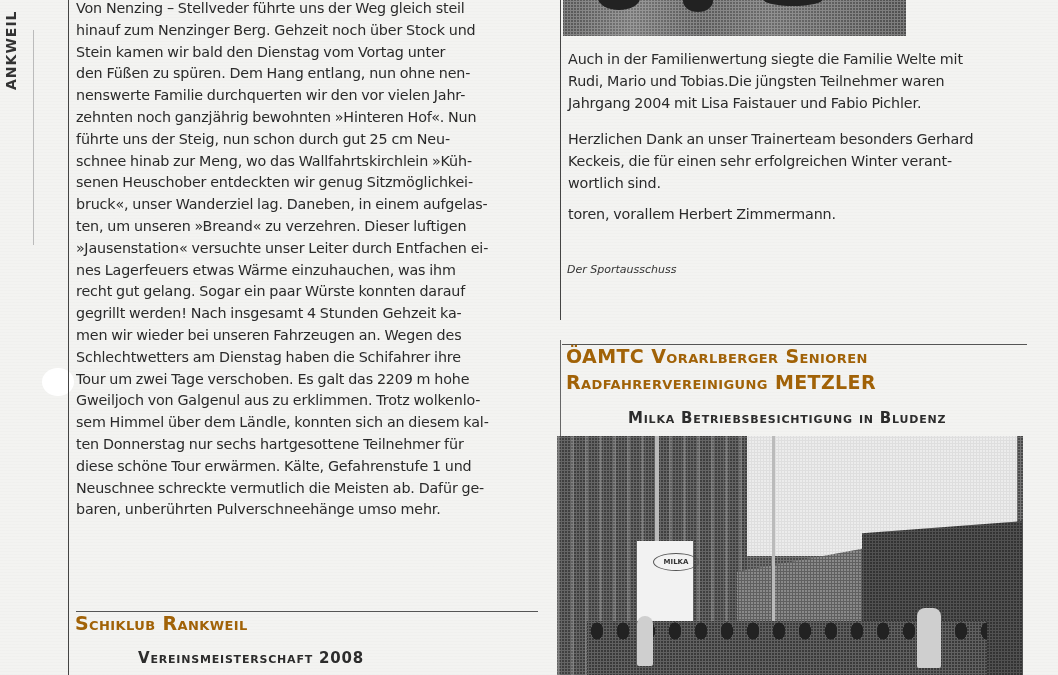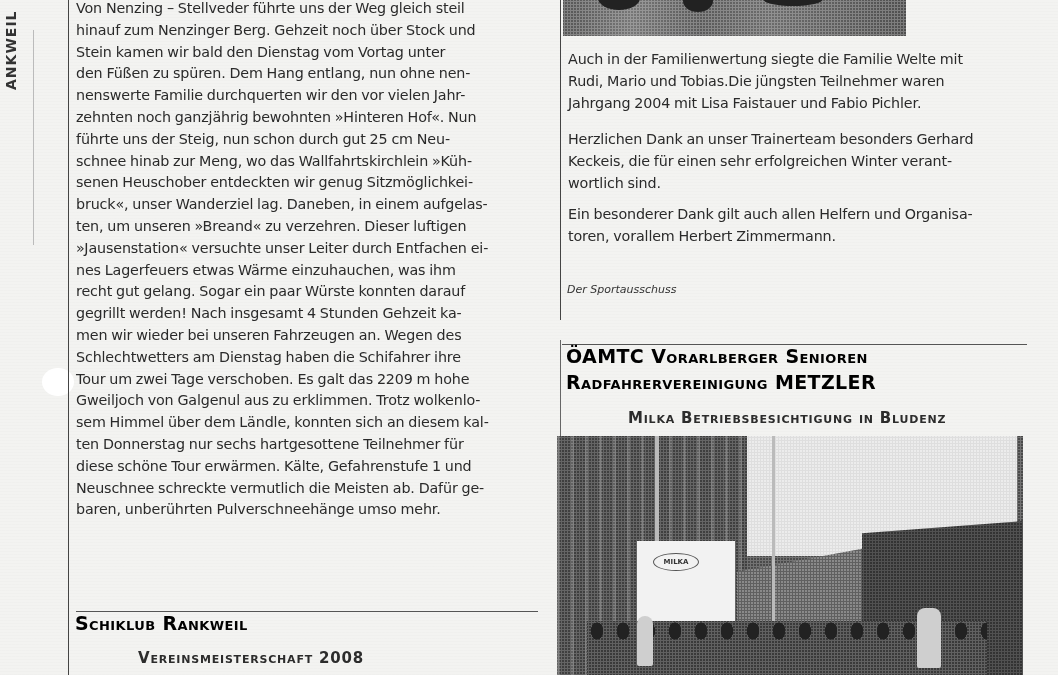--- a/index.html
+++ b/index.html
@@ -29,30 +29,30 @@
     .col-left-rule { position:absolute; left:68px; top:0; width:1px; height:675px; background:#444; }
     .body-text {
       font-size:14.3px; line-height:21.8px; margin:0;
       letter-spacing:-0.15px; word-spacing:-0.5px;
     }
     .body-text .line { display:block; white-space:nowrap; }
     .left-body { position:absolute; left:76px; top:-2px; }
     .hrule { position:absolute; height:1px; background:#555; }
     .section-title {
       position:absolute; font-weight:bold; font-variant:small-caps;
-      font-size:19px; letter-spacing:0.4px; color:#000000; white-space:nowrap;
+      font-size:19px; letter-spacing:0.4px; color:#a16207; white-space:nowrap;
     }
     .section-sub {
       position:absolute; font-weight:bold; font-variant:small-caps;
       font-size:15px; letter-spacing:0.8px; color:#2c2c2c; white-space:nowrap;
     }
     .col-right-rule { position:absolute; left:560px; top:0; width:1px; height:320px; background:#444; }
     .col-right-rule2 { position:absolute; left:560px; top:340px; width:1px; height:100px; background:#666; }
     .right-body { position:absolute; left:568px; }
-    .signature { position:absolute; left:567px; top:263px; font-style:italic; font-size:11px; color:#333;margin-top:20px; }
+    .signature { position:absolute; left:567px; top:263px; font-style:italic; font-size:11px; color:#333; }
     .photo {
       position:absolute; overflow:hidden;
       background:
         radial-gradient(circle, rgba(0,0,0,0.35) 1px, transparent 1.2px) 0 0/3px 3px,
         #666;
     }
     .photo-top {
       left:563px; top:0; width:343px; height:36px;
       background:
         radial-gradient(circle, rgba(255,255,255,0.25) 1px, transparent 1.2px) 0 0/3px 3px,
@@ -72,21 +72,21 @@
       background:
         repeating-linear-gradient(90deg, rgba(255,255,255,0.18) 0 3px, transparent 3px 14px),
         radial-gradient(circle, rgba(255,255,255,0.2) 1px, transparent 1.2px) 0 0/3px 3px,
         #3f3f3f; }
     .building { left:305px; top:85px; width:161px; height:154px;
       background: radial-gradient(circle, rgba(255,255,255,0.15) 1px, transparent 1.2px) 0 0/3px 3px, #333;
       clip-path: polygon(0 8%, 100% 0, 100% 100%, 0 100%); }
     .wall { left:180px; top:110px; width:140px; height:129px;
       background: radial-gradient(circle, rgba(0,0,0,0.3) 1px, transparent 1.2px) 0 0/3px 3px, #8a8a8a;
       clip-path: polygon(0 20%, 100% 0, 100% 100%, 0 100%); }
-    .sign { left:80px; top:105px; width:98px; height:90px; background:#f2f2f2; }
+    .sign { left:80px; top:105px; width:56px; height:90px; background:#f2f2f2; }
     .sign-logo {
       position:absolute; left:16px; top:12px; width:44px; height:16px;
       border:1.5px solid #555; border-radius:50%;
       font-size:7px; line-height:16px; text-align:center; color:#333; font-weight:bold;
     }
     .pole { top:0; width:4px; height:239px; background:#bbb; }
     .crowd { left:30px; top:185px; width:400px; height:54px;
       background:
         radial-gradient(ellipse 10px 14px at 10px 10px, #222 60%, transparent 62%) 0 0/26px 54px,
         radial-gradient(circle, rgba(255,255,255,0.2) 1px, transparent 1.2px) 0 0/3px 3px,
@@ -146,21 +146,20 @@
   <span class="line">Auch in der Familienwertung siegte die Familie Welte mit</span>
   <span class="line">Rudi, Mario und Tobias.Die jüngsten Teilnehmer waren</span>
   <span class="line">Jahrgang 2004 mit Lisa Faistauer und Fabio Pichler.</span>
 </div>
 <div class="right-body body-text" style="top:129px;">
   <span class="line">Herzlichen Dank an unser Trainerteam besonders Gerhard</span>
   <span class="line">Keckeis, die für einen sehr erfolgreichen Winter verant-</span>
   <span class="line">wortlich sind.</span>
 </div>
 <div class="right-body body-text" style="top:204px;">
-  <span class="line">Ein besonderer Dank gilt auch allen Helfern und Organisa-</span>
   <span class="line">toren, vorallem Herbert Zimmermann.</span>
 </div>
 <div class="signature">Der Sportausschuss</div>
 
 <div class="hrule" style="left:562px; top:344px; width:465px;"></div>
 <div class="col-right-rule2"></div>
 <div class="section-title" style="left:566px; top:345px;">ÖAMTC Vorarlberger Senioren</div>
 <div class="section-title" style="left:566px; top:371px;">Radfahrervereinigung METZLER</div>
 <div class="section-sub" style="left:628px; top:409px;">Milka Betriebsbesichtigung in Bludenz</div>
 

